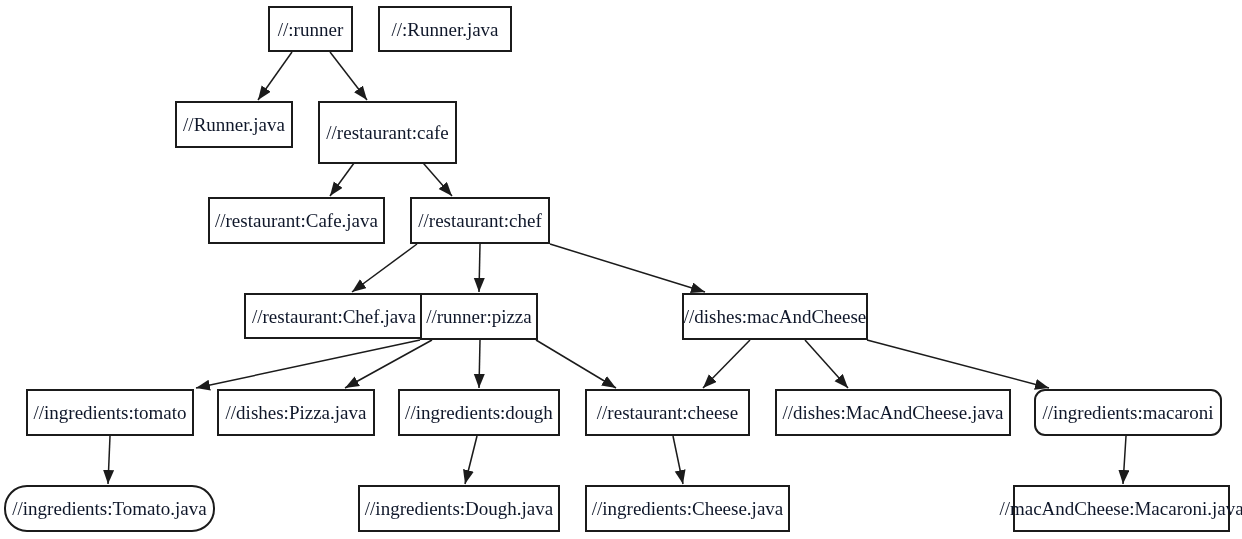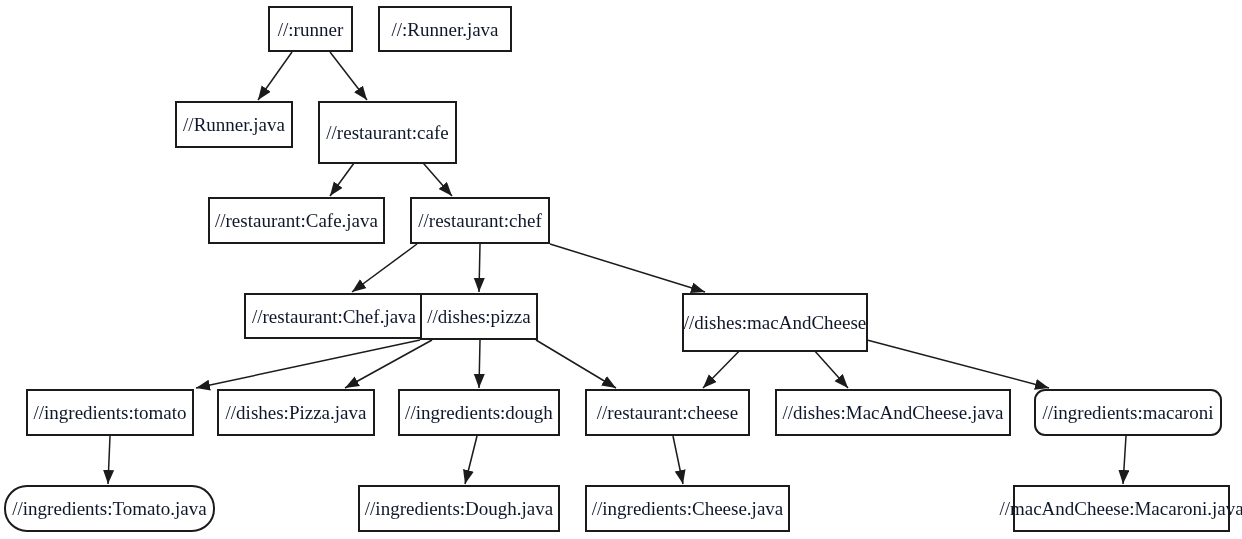--- a/index.html
+++ b/index.html
@@ -86,23 +86,23 @@
       <div class="node" style="left: 208px; top: 197px; width: 177px; height: 47px;">
         <span>//restaurant:Cafe.java</span>
       </div>
       <div class="node" style="left: 410px; top: 197px; width: 140px; height: 47px;">
         <span>//restaurant:chef</span>
       </div>
       <div class="node" style="left: 216px; top: 293px; width: 180px; height: 46px; margin-left: 28px;">
         <span>//restaurant:Chef.java</span>
       </div>
       <div class="node" style="left: 420px; top: 293px; width: 118px; height: 47px;">
-        <span>//dishes:pizza</span>
+        <span>//runner:pizza</span>
       </div>
-      <div class="node" style="left: 682px; top: 293px; width: 186px; height: 59px;">
+      <div class="node" style="left: 682px; top: 293px; width: 186px; height: 47px;">
         <span>//dishes:macAndCheese</span>
       </div>
       <div class="node" style="left: 26px; top: 389px; width: 168px; height: 47px;">
         <span>//ingredients:tomato</span>
       </div>
       <div class="node" style="left: 217px; top: 389px; width: 158px; height: 47px;">
         <span>//dishes:Pizza.java</span>
       </div>
       <div class="node" style="left: 398px; top: 389px; width: 162px; height: 47px;">
         <span>//ingredients:dough</span>

